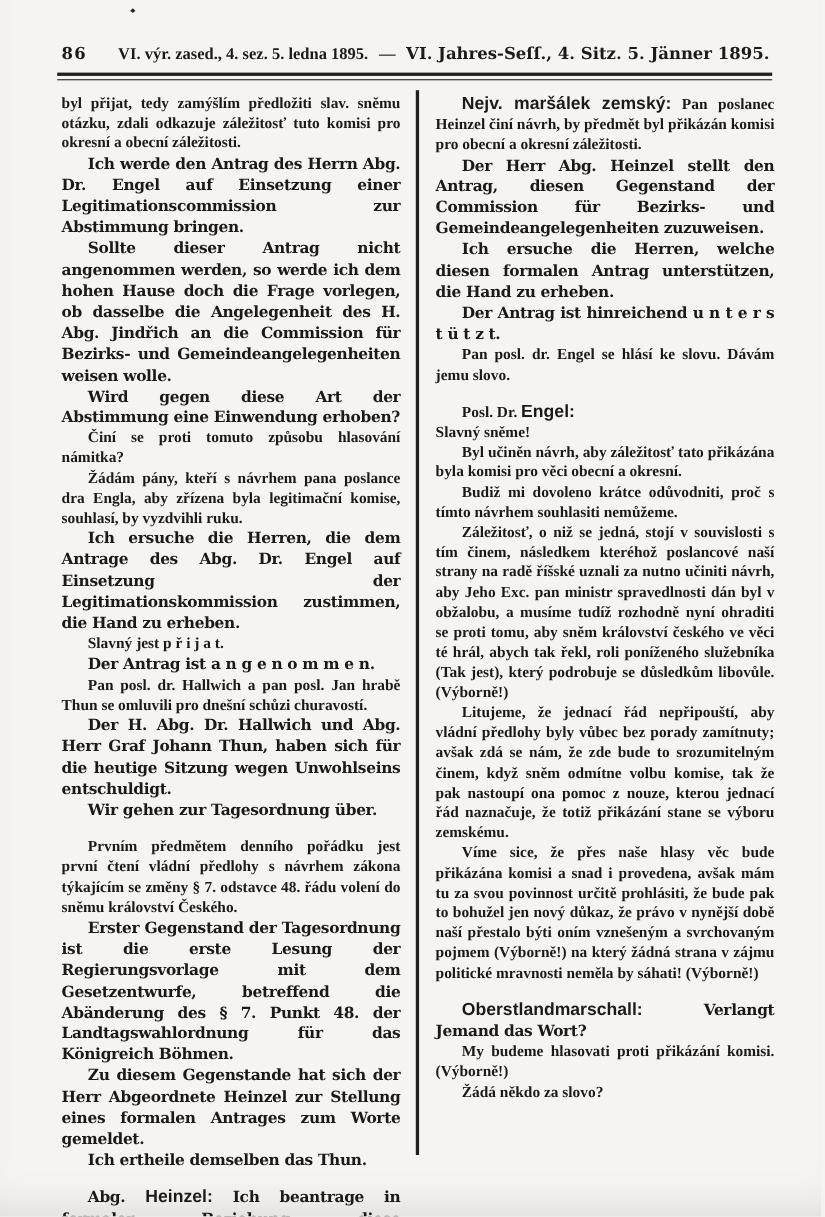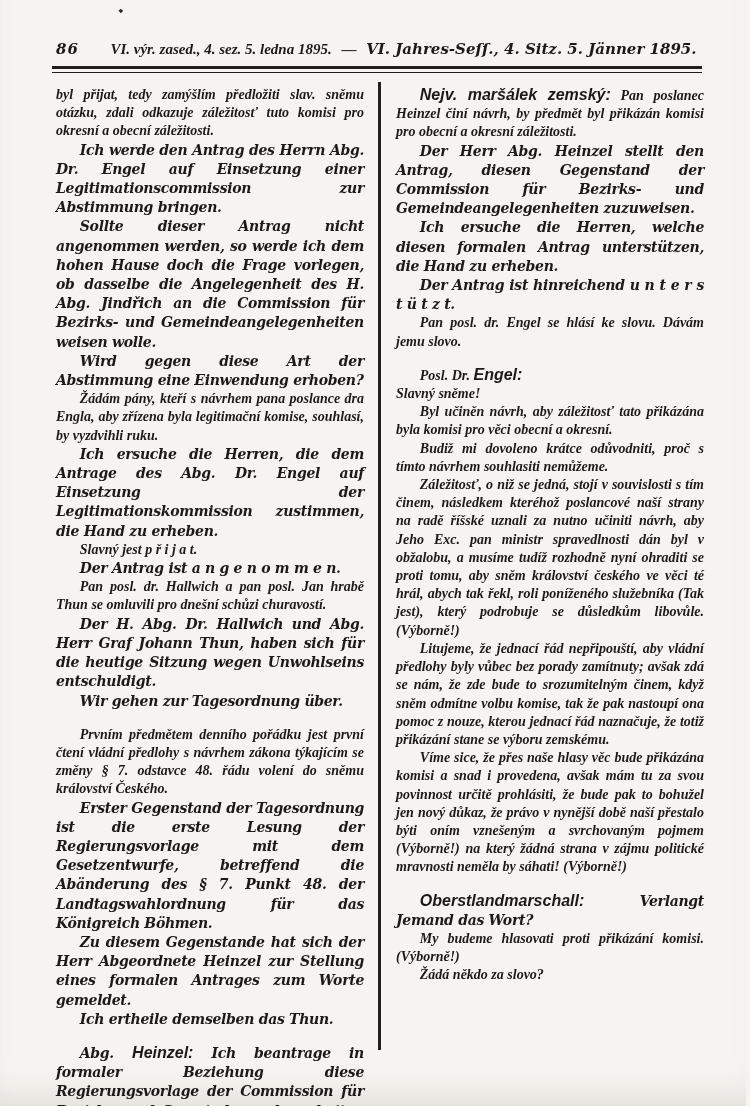--- a/index.html
+++ b/index.html
@@ -9,21 +9,20 @@
   }
   .page {
     position: relative;
     width: 746px;
     height: 1106px;
     background: #f6f4f0;
     color: #1c1916;
     overflow: hidden;
     font-family: "Liberation Serif", serif;
     box-shadow: inset 0 -30px 40px -30px rgba(120,115,105,0.25);
-    font-style: italic;
   }
   .ornament {
     position: absolute;
     left: 118px;
     top: 4px;
     font-size: 11px;
     color: #2a2622;
     transform: scaleY(0.65);
   }
   .header {
@@ -114,20 +113,21 @@
 
   <div class="header-rule"></div>
   <div class="column-divider"></div>
 
   <div class="columns">
     <div class="col col-left" id="col-left">
         <p class="para"><span class="run-cz">byl přijat, tedy zamýšlím předložiti slav. sněmu otázku, zdali odkazuje záležitosť tuto komisi pro okresní a obecní záležitosti.</span></p>
         <p class="para indent"><span class="run-de">Ich werde den Antrag des Herrn Abg. Dr. Engel auf Einsetzung einer Legitimationscommission zur Abstimmung bringen.</span></p>
         <p class="para indent"><span class="run-de">Sollte dieser Antrag nicht angenommen werden, so werde ich dem hohen Hause doch die Frage vorlegen, ob dasselbe die Angelegenheit des H. Abg. Jindřich an die Commission für Bezirks- und Gemeindeangelegenheiten weisen wolle.</span></p>
         <p class="para indent"><span class="run-de">Wird gegen diese Art der Abstimmung eine Einwendung erhoben?</span></p>
+        <p class="para indent"><span class="run-cz">Činí se proti tomuto způsobu hlasování námitka?</span></p>
         <p class="para indent"><span class="run-cz">Žádám pány, kteří s návrhem pana poslance dra Engla, aby zřízena byla legitimační komise, souhlasí, by vyzdvihli ruku.</span></p>
         <p class="para indent"><span class="run-de">Ich ersuche die Herren, die dem Antrage des Abg. Dr. Engel auf Einsetzung der Legitimationskommission zustimmen, die Hand zu erheben.</span></p>
         <p class="para indent"><span class="run-cz">Slavný jest p ř i j a t.</span></p>
         <p class="para indent"><span class="run-de">Der Antrag ist a n g e n o m m e n.</span></p>
         <p class="para indent"><span class="run-cz">Pan posl. dr. Hallwich a pan posl. Jan hrabě Thun se omluvili pro dnešní schůzi churavostí.</span></p>
         <p class="para indent"><span class="run-de">Der H. Abg. Dr. Hallwich und Abg. Herr Graf Johann Thun, haben sich für die heutige Sitzung wegen Unwohlseins entschuldigt.</span></p>
         <p class="para indent"><span class="run-de">Wir gehen zur Tagesordnung über.</span></p>
         <p class="para indent gap"><span class="run-cz">Prvním předmětem denního pořádku jest první čtení vládní předlohy s návrhem zákona týkajícím se změny § 7. odstavce 48. řádu volení do sněmu království Českého.</span></p>
         <p class="para indent"><span class="run-de">Erster Gegenstand der Tagesordnung ist die erste Lesung der Regierungsvorlage mit dem Gesetzentwurfe, betreffend die Abänderung des § 7. Punkt 48. der Landtagswahlordnung für das Königreich Böhmen.</span></p>
         <p class="para indent"><span class="run-de">Zu diesem Gegenstande hat sich der Herr Abgeordnete Heinzel zur Stellung eines formalen Antrages zum Worte gemeldet.</span></p>

